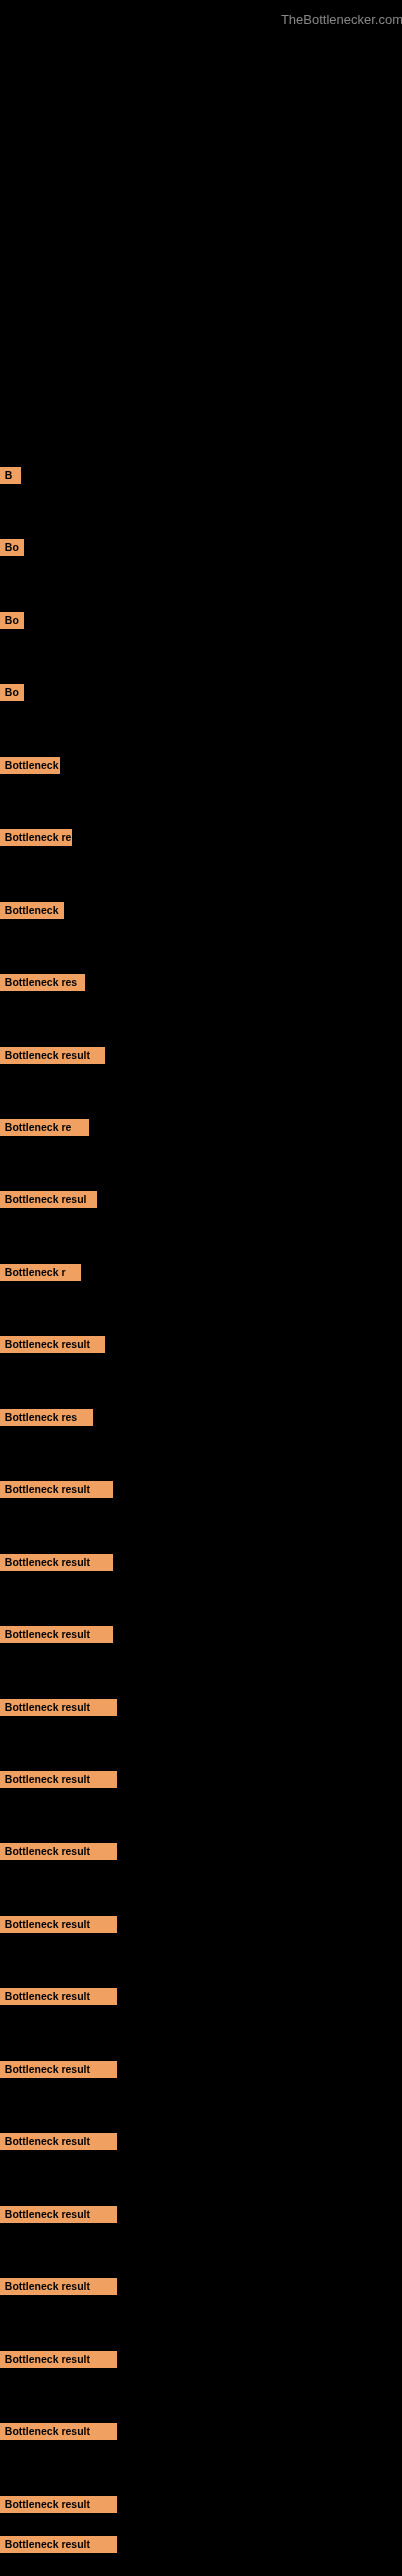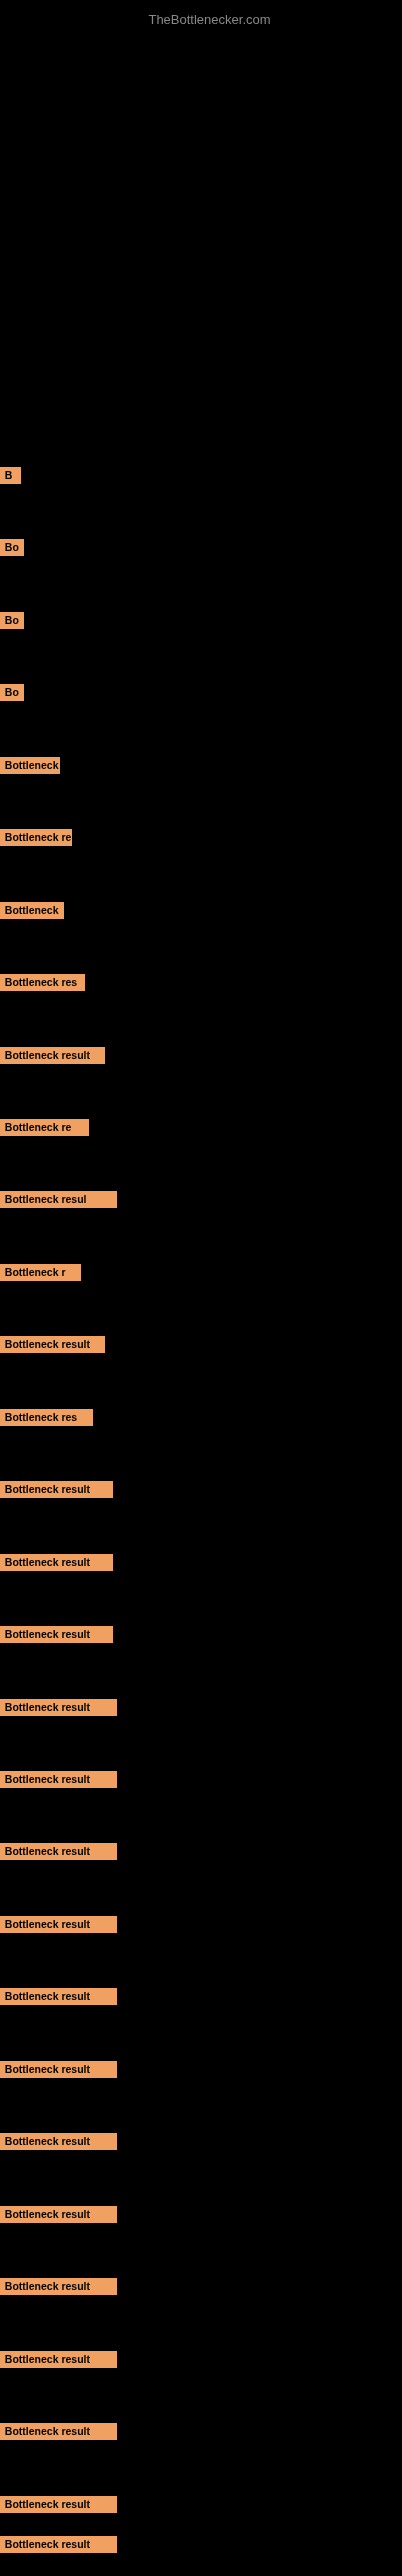--- a/index.html
+++ b/index.html
@@ -12,21 +12,21 @@
       background-color: #000000;
       width: 403px;
       min-height: 2576px;
       font-family: Arial, sans-serif;
       position: relative;
     }
 
     .site-title {
       color: #888888;
       font-size: 13px;
-      text-align: center;
+      text-align: right;
       padding: 8px 0;
       position: absolute;
       top: 4px;
       left: 16px;
       right: 0;
     }
 
     .bottleneck-label {
       background-color: #f0a060;
       color: #000000;
@@ -50,21 +50,21 @@
     <div class="bottleneck-label" style="top: 467px; width: 21px;">B</div>
     <div class="bottleneck-label" style="top: 539px; width: 24px;">Bo</div>
     <div class="bottleneck-label" style="top: 612px; width: 24px;">Bo</div>
     <div class="bottleneck-label" style="top: 684px; width: 24px;">Bo</div>
     <div class="bottleneck-label" style="top: 757px; width: 60px;">Bottleneck r</div>
     <div class="bottleneck-label" style="top: 829px; width: 72px;">Bottleneck re</div>
     <div class="bottleneck-label" style="top: 902px; width: 64px;">Bottleneck</div>
     <div class="bottleneck-label" style="top: 974px; width: 85px;">Bottleneck res</div>
     <div class="bottleneck-label" style="top: 1047px; width: 105px;">Bottleneck result</div>
     <div class="bottleneck-label" style="top: 1119px; width: 89px;">Bottleneck re</div>
-    <div class="bottleneck-label" style="top: 1191px; width: 117px;">Bottleneck resul</div>
+    <div class="bottleneck-label" style="top: 1191px; width: 97px;">Bottleneck resul</div>
     <div class="bottleneck-label" style="top: 1264px; width: 81px;">Bottleneck r</div>
     <div class="bottleneck-label" style="top: 1336px; width: 105px;">Bottleneck result</div>
     <div class="bottleneck-label" style="top: 1409px; width: 93px;">Bottleneck res</div>
     <div class="bottleneck-label" style="top: 1481px; width: 113px;">Bottleneck result</div>
     <div class="bottleneck-label" style="top: 1554px; width: 113px;">Bottleneck result</div>
     <div class="bottleneck-label" style="top: 1626px; width: 113px;">Bottleneck result</div>
     <div class="bottleneck-label" style="top: 1699px; width: 117px;">Bottleneck result</div>
     <div class="bottleneck-label" style="top: 1771px; width: 117px;">Bottleneck result</div>
     <div class="bottleneck-label" style="top: 1843px; width: 117px;">Bottleneck result</div>
     <div class="bottleneck-label" style="top: 1916px; width: 117px;">Bottleneck result</div>

